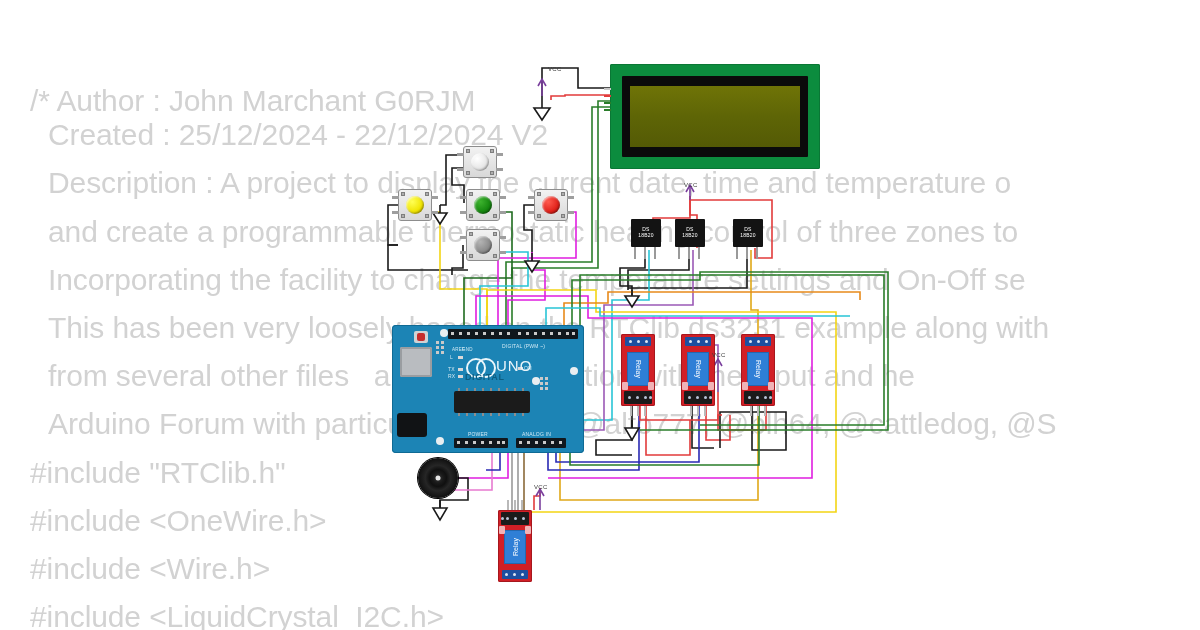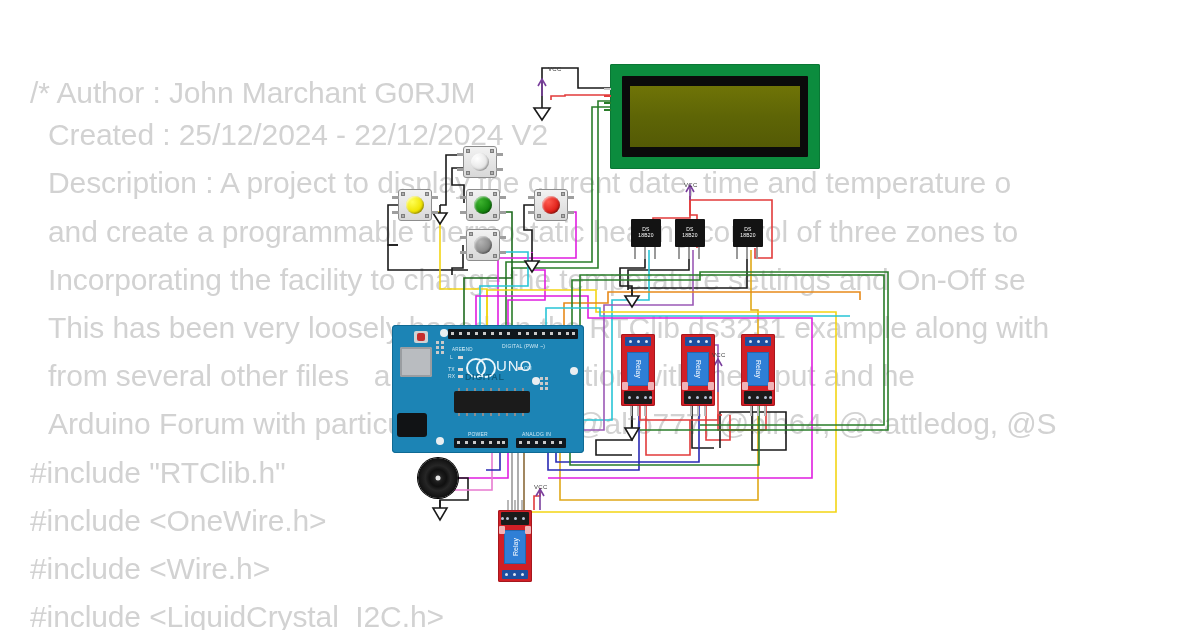--- a/index.html
+++ b/index.html
@@ -351,21 +351,21 @@
     color: #3b3b3b;
     font-size: 6px;
     font-family: "Liberation Sans", sans-serif;
     letter-spacing: .3px;
   }
 </style>
 </head>
 <body>
 
 <div id="code-layer">
-  <div class="code-line" style="top:76px;">/* Author : John Marchant G0RJM</div>
+  <div class="code-line" style="top:84px;">/* Author : John Marchant G0RJM</div>
   <div class="code-line indented" style="top:118px;">Created : 25/12/2024 - 22/12/2024 V2</div>
   <div class="code-line indented" style="top:166px;">Description : A project to display the current date, time and temperature o</div>
   <div class="code-line indented" style="top:215px;">and create a programmable thermostatic heating control of three zones to</div>
   <div class="code-line indented" style="top:263px;">Incorporating the facility to change the temperature settings and On-Off se</div>
   <div class="code-line indented" style="top:311px;">This has been very loosely based on the RTClib ds3231 example along with</div>
   <div class="code-line indented" style="top:359px;">from several other files   and in collaboration with the input and he</div>
   <div class="code-line indented" style="top:407px;">Arduino Forum with particular thanks to @alto777, @blh64, @cattledog, @S</div>
   <div class="code-line" style="top:456px;">#include "RTClib.h"</div>
   <div class="code-line" style="top:552px;">#include &lt;Wire.h&gt;</div>
   <div class="code-line" style="top:504px;">#include &lt;OneWire.h&gt;</div>

